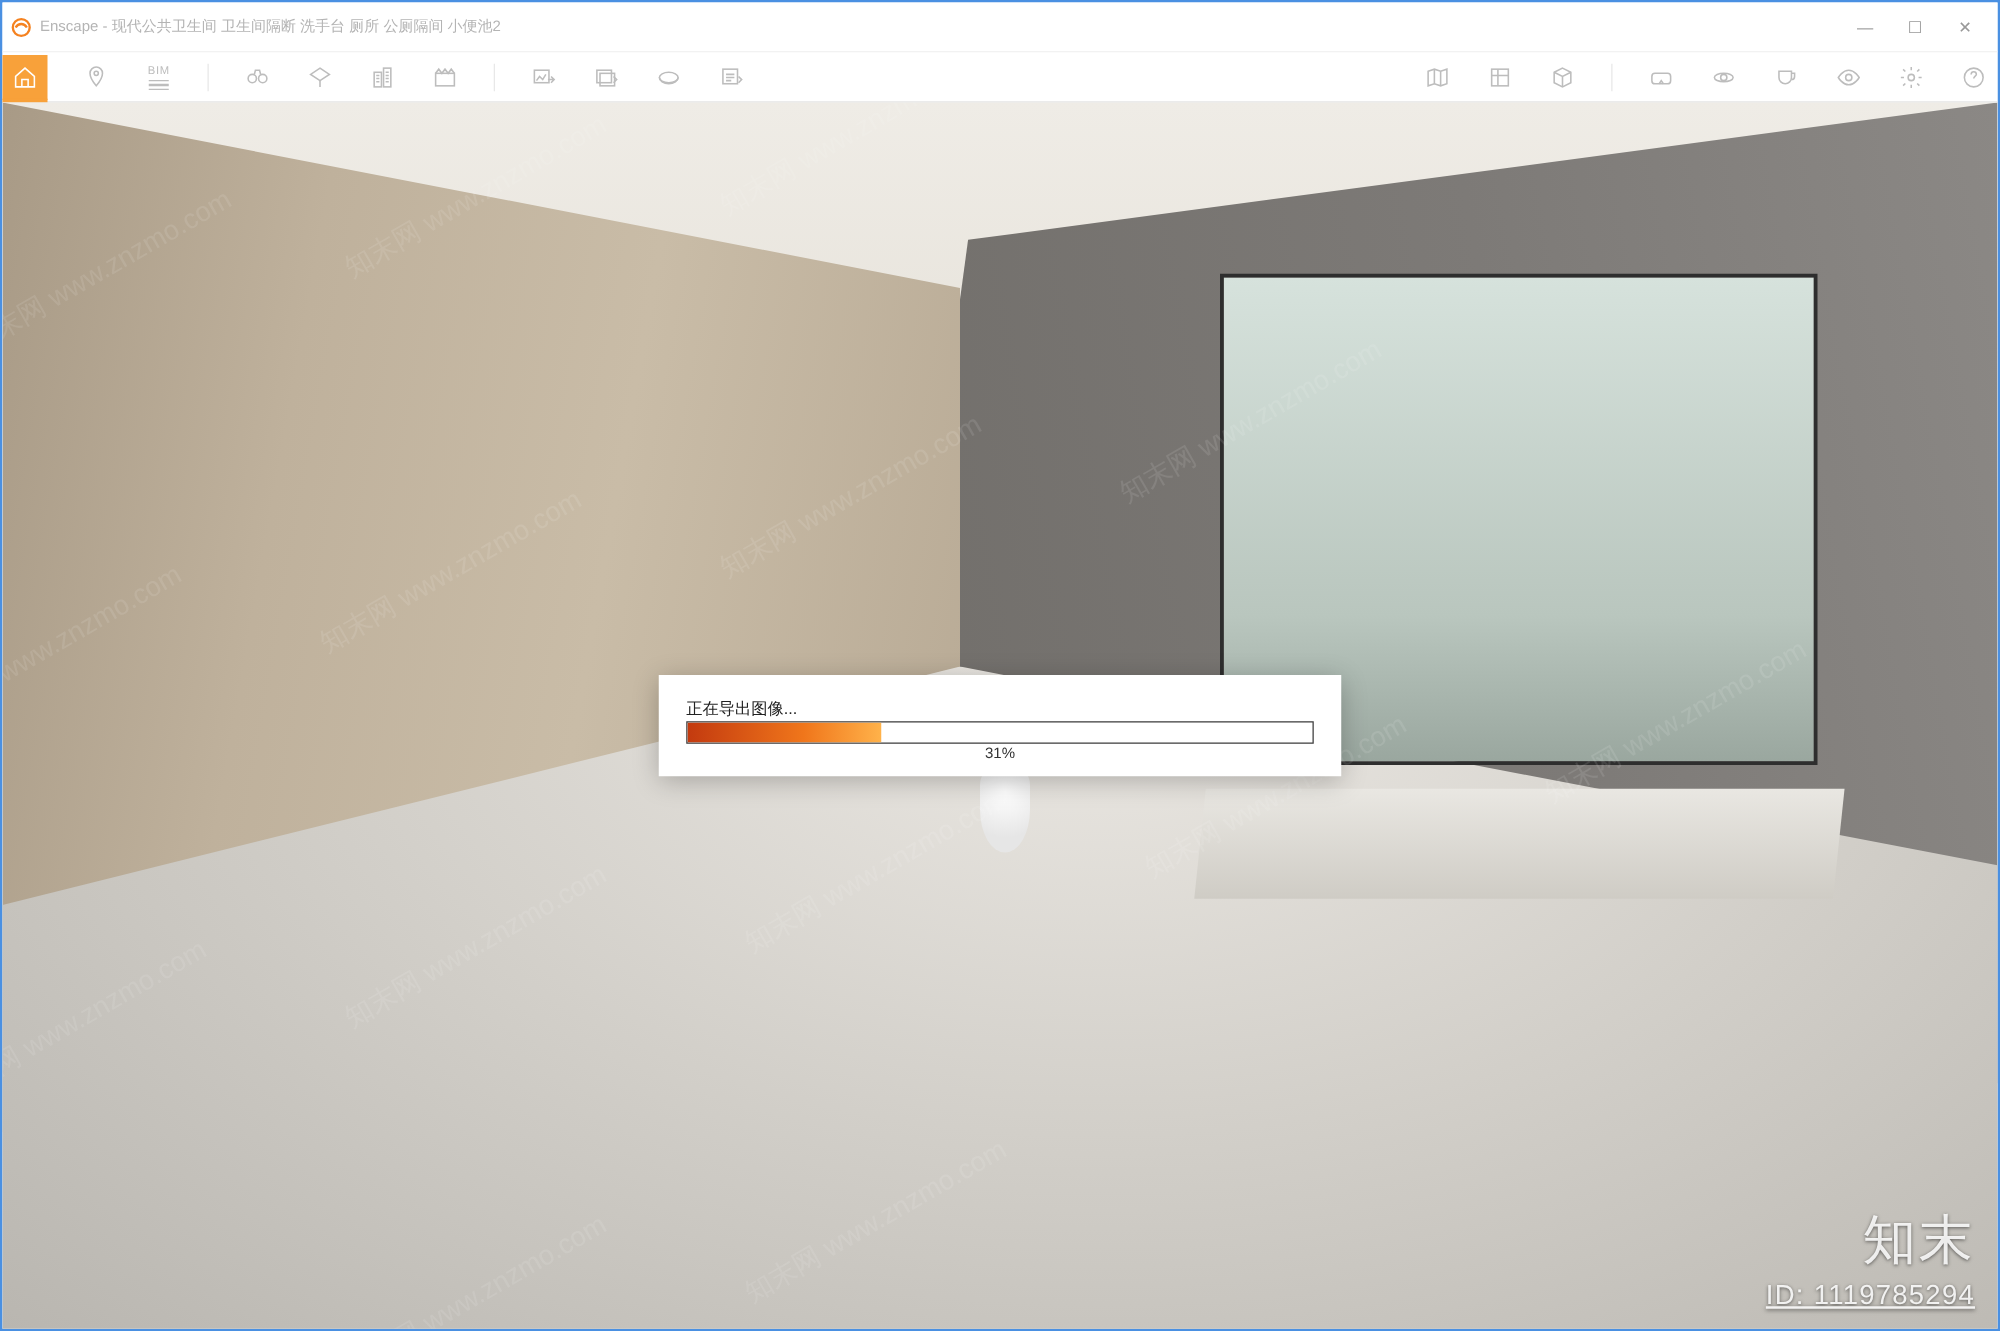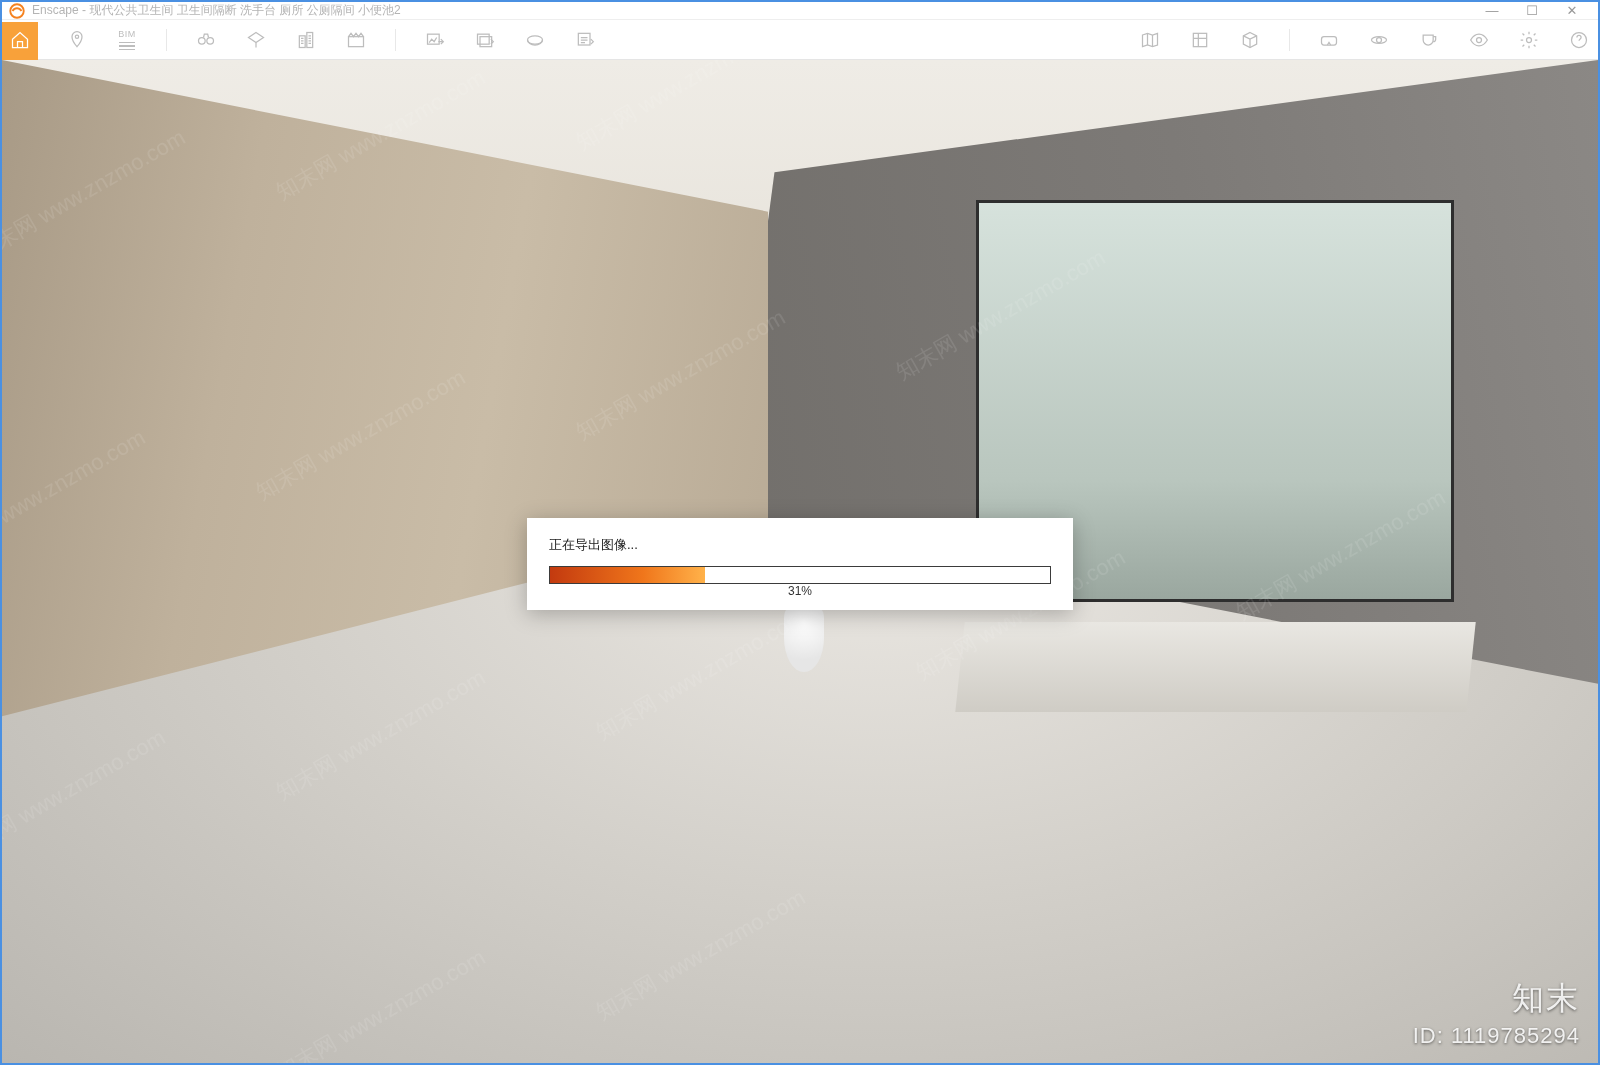--- a/index.html
+++ b/index.html
@@ -13,21 +13,21 @@
 }
 .window {
   position: absolute;
   top: 0; left: 0; right: 0; bottom: 0;
   background: #fff;
   border: 2px solid #4a90e2;
   display: flex;
   flex-direction: column;
 }
 .titlebar {
-  height: 18px;
+  height: 40px;
   background: #ffffff;
   display: flex;
   align-items: center;
   padding: 0 6px;
   font-size: 12px;
   color: #b4b4b4;
   border-bottom: 1px solid #eee;
 }
 .titlebar .app-icon {
   width: 18px; height: 18px;
@@ -137,21 +137,21 @@
 .dialog {
   position: absolute;
   left: 525px; top: 458px;
   width: 546px;
   background: #ffffff;
   box-shadow: 0 4px 20px rgba(0,0,0,0.25);
   padding: 18px 22px 12px 22px;
   font-size: 13px;
   color: #333;
 }
-.dialog-title { font-size: 13px; margin-bottom: 12px; color:#222; }
+.dialog-title { font-size: 13px; margin-bottom: 1px; color:#222; }
 .progress-track {
   width: 100%;
   height: 18px;
   border: 1px solid #3b3b3b;
   background: #fff;
   position: relative;
   overflow: hidden;
 }
 .progress-fill {
   position:absolute; left:0; top:0; bottom:0;
@@ -178,22 +178,22 @@
 
 
 .wm-corner {
   position: absolute;
   right: 18px;
   bottom: 14px;
   text-align: right;
   color: rgba(255,255,255,0.88);
   text-shadow: 0 1px 3px rgba(0,0,0,0.55);
 }
-.wm-brand { font-size: 32px; font-weight: 500; letter-spacing: 2px; }
-.wm-id { font-size: 22px; letter-spacing: 1px; margin-top: 2px; }
+.wm-brand { font-size: 43px; font-weight: 500; letter-spacing: 2px; }
+.wm-id { font-size: 22px; letter-spacing: 1px; margin-top: 2px; text-decoration: underline; }
 
 
 .wm-diag {
   position:absolute; inset:0;
   pointer-events:none;
   opacity:0.10;
   color:#fff;
   font-size:22px;
   overflow:hidden;
 }

